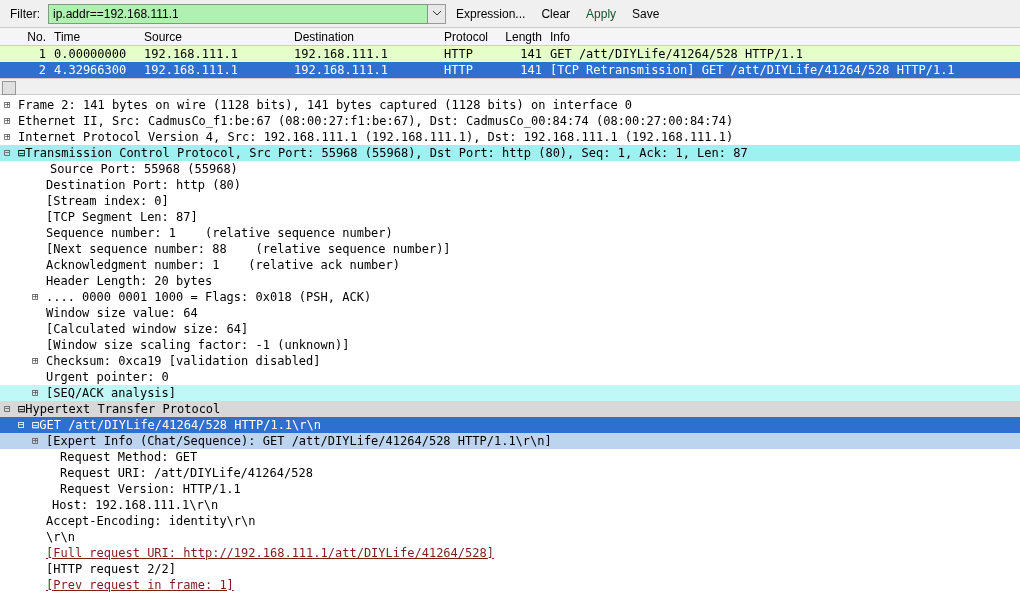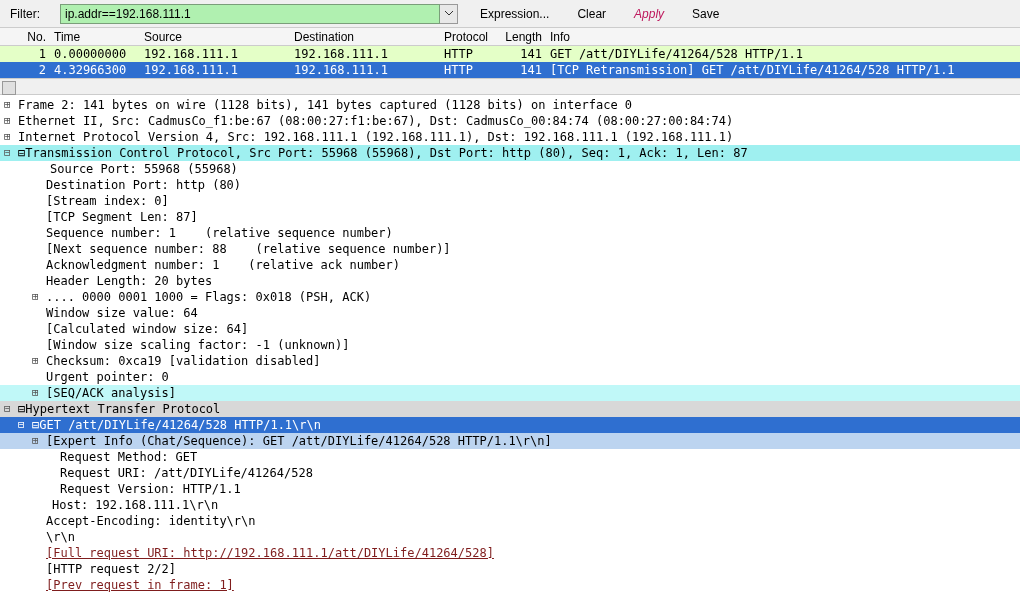--- a/index.html
+++ b/index.html
@@ -1,23 +1,23 @@
 <!DOCTYPE html>
 <html><head>
 <meta charset="utf-8">
 <style>
 * { margin:0; padding:0; box-sizing:border-box; }
 body { font-family:"Segoe UI","Microsoft YaHei",Arial,sans-serif; font-size:12px; color:#000; background:#fff; width:1020px; height:614px; overflow:hidden; }
-.filter-bar { display:flex; align-items:center; padding:3px 6px; border-bottom:1px solid #ccc; gap:16px; background:#f0f0f0; height:28px; }
+.filter-bar { display:flex; align-items:center; padding:3px 6px; border-bottom:1px solid #ccc; gap:4px; background:#f0f0f0; height:28px; }
 .filter-label { padding:0 4px; }
 .filter-input-wrap { position:relative; display:flex;border-radius:9px; }
 .filter-input { width:380px; height:20px; background:#b0f0b0; border:1px solid #7a9e7a; padding:0 4px; font-family:inherit; font-size:12px; }
 .filter-dd { width:18px; height:20px; background:#e8e8e8; border:1px solid #999; border-left:none; text-align:center; line-height:18px; cursor:pointer; }
 .filter-btn { padding:0 6px; cursor:pointer; }
-.filter-btn.disabled { color:#be185d;font-style:italic; }
+.filter-btn.disabled { color:#14532d; }
 .packet-list { border-bottom:1px solid #ccc; }
 .pl-header { display:flex; background:#f5f5f5; border-bottom:1px solid #ccc; height:18px; line-height:18px; }
 .pl-header div, .pl-row div { padding:0 4px; overflow:hidden; white-space:nowrap; }
 .c-no{width:50px;text-align:right;} .c-time{width:90px;} .c-src{width:150px;} .c-dst{width:150px;} .c-proto{width:60px;} .c-len{width:46px;text-align:right;} .c-info{flex:1;}
 .pl-row { display:flex; height:16px; line-height:16px; font-family:Consolas,monospace; font-size:12px; }
 .pl-row.green { background:#e4ffc7; }
 .pl-row.selected { background:#2f6fd0; color:#fff; }
 .scroll-stub { height:16px; background:#f0f0f0; border-top:1px solid #ccc; position:relative; }
 .scroll-stub::before { content:""; position:absolute; left:2px; top:2px; width:12px; height:12px; border:1px solid #999; background:#e0e0e0; }
 .details { font-family:Consolas,monospace; font-size:12px; line-height:16px; padding:2px 0; height:518px; overflow:auto; }

